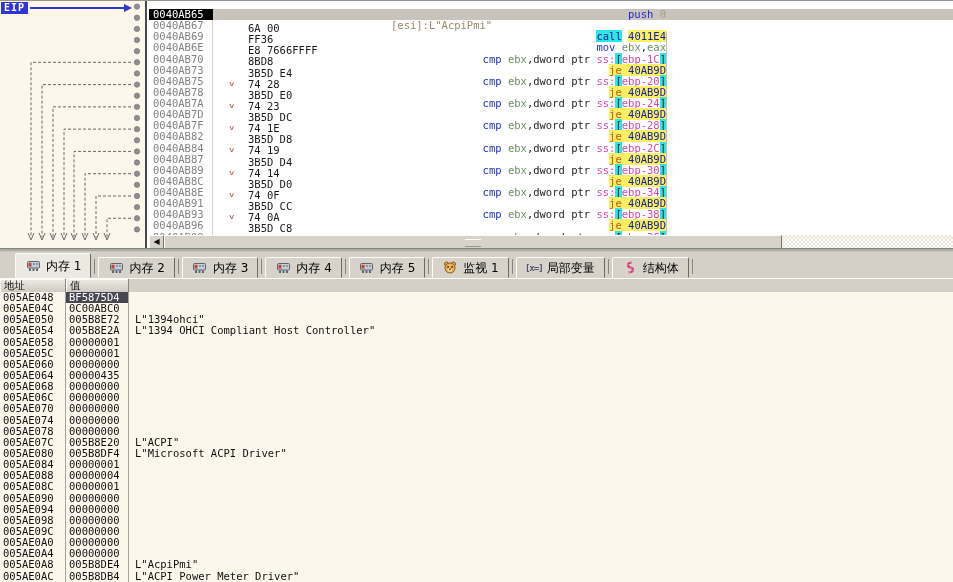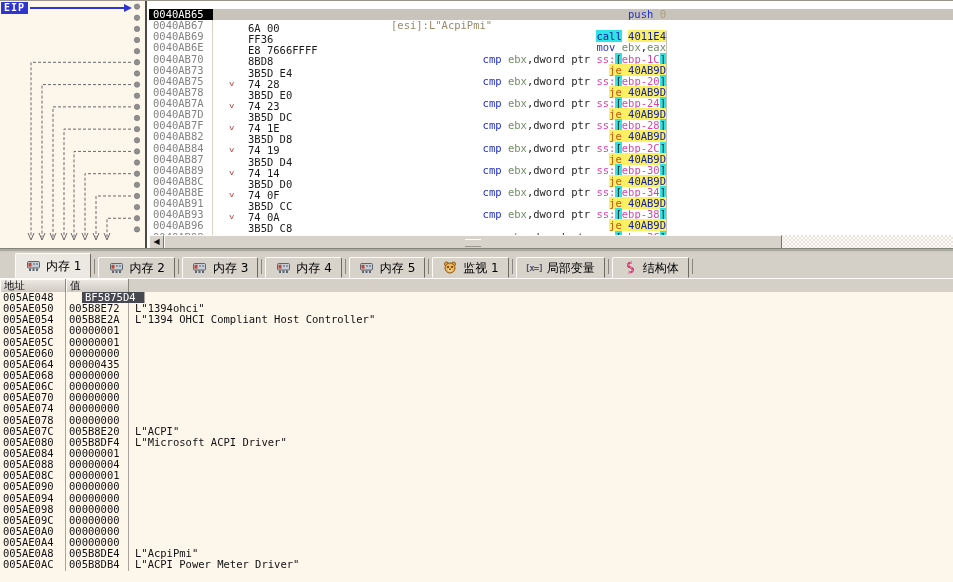--- a/index.html
+++ b/index.html
@@ -62,21 +62,21 @@
     font-size:10.5px;line-height:13px;color:#111;}
   .mh{background:linear-gradient(#EEEBE4,#CFCBC3);border-right:1px solid #8A867E;
     box-shadow:inset 1px 1px 0 #FDFBF6;box-sizing:border-box;padding-left:4px;}
   .mh-addr{width:66px;flex:0 0 66px;}
   .mh-val{width:63px;flex:0 0 63px;}
   .mh-com{flex:1 1 auto;border-right:none;}
   #memrows{position:absolute;left:0;top:292px;width:953px;height:290px;background:#FCF6EB;overflow:hidden;}
   .mrow{display:flex;height:11.15px;line-height:11.3px;font-size:10.5px;white-space:pre;color:#111;}
   .m-addr{width:66px;flex:0 0 66px;padding-left:3px;box-sizing:border-box;border-right:1px solid #A8A49C;}
   .m-val{width:63px;flex:0 0 63px;padding-left:3px;box-sizing:border-box;border-right:1px solid #A8A49C;}
-  .m-val.vsel{background:#474751;color:#FFF;margin-left:16px;}
+  .m-val.vsel{background:#474751;color:#FFF;}
   .m-com{flex:1 1 auto;padding-left:6px;}
 </style>
 </head>
 <body>
 
 <div id="disasm-pane">
   <div id="arrows-pane">
     <svg id="arrows-svg" width="147" height="248" viewBox="0 0 147 248">
         <line x1="30" y1="7" x2="124" y2="7" stroke="#2E35D1" stroke-width="2"></line>
         <polygon points="124,3 132,7 124,11" fill="#2E35D1"></polygon>
@@ -263,20 +263,21 @@
     <div class="tabsep"></div>
   </div>
 
 <div id="memhead">
   <div class="mh mh-addr">地址</div>
   <div class="mh mh-val">值</div>
 </div>
 
 <div id="memrows">
     <div class="mrow"><span class="m-addr">005AE048</span><span class="m-val vsel">BF5875D4</span><span class="m-com"></span></div>
+    <div class="mrow"><span class="m-addr">005AE04C</span><span class="m-val">0C00ABC0</span><span class="m-com"></span></div>
     <div class="mrow"><span class="m-addr">005AE050</span><span class="m-val">005B8E72</span><span class="m-com">L"1394ohci"</span></div>
     <div class="mrow"><span class="m-addr">005AE054</span><span class="m-val">005B8E2A</span><span class="m-com">L"1394 OHCI Compliant Host Controller"</span></div>
     <div class="mrow"><span class="m-addr">005AE058</span><span class="m-val">00000001</span><span class="m-com"></span></div>
     <div class="mrow"><span class="m-addr">005AE05C</span><span class="m-val">00000001</span><span class="m-com"></span></div>
     <div class="mrow"><span class="m-addr">005AE060</span><span class="m-val">00000000</span><span class="m-com"></span></div>
     <div class="mrow"><span class="m-addr">005AE064</span><span class="m-val">00000435</span><span class="m-com"></span></div>
     <div class="mrow"><span class="m-addr">005AE068</span><span class="m-val">00000000</span><span class="m-com"></span></div>
     <div class="mrow"><span class="m-addr">005AE06C</span><span class="m-val">00000000</span><span class="m-com"></span></div>
     <div class="mrow"><span class="m-addr">005AE070</span><span class="m-val">00000000</span><span class="m-com"></span></div>
     <div class="mrow"><span class="m-addr">005AE074</span><span class="m-val">00000000</span><span class="m-com"></span></div>

